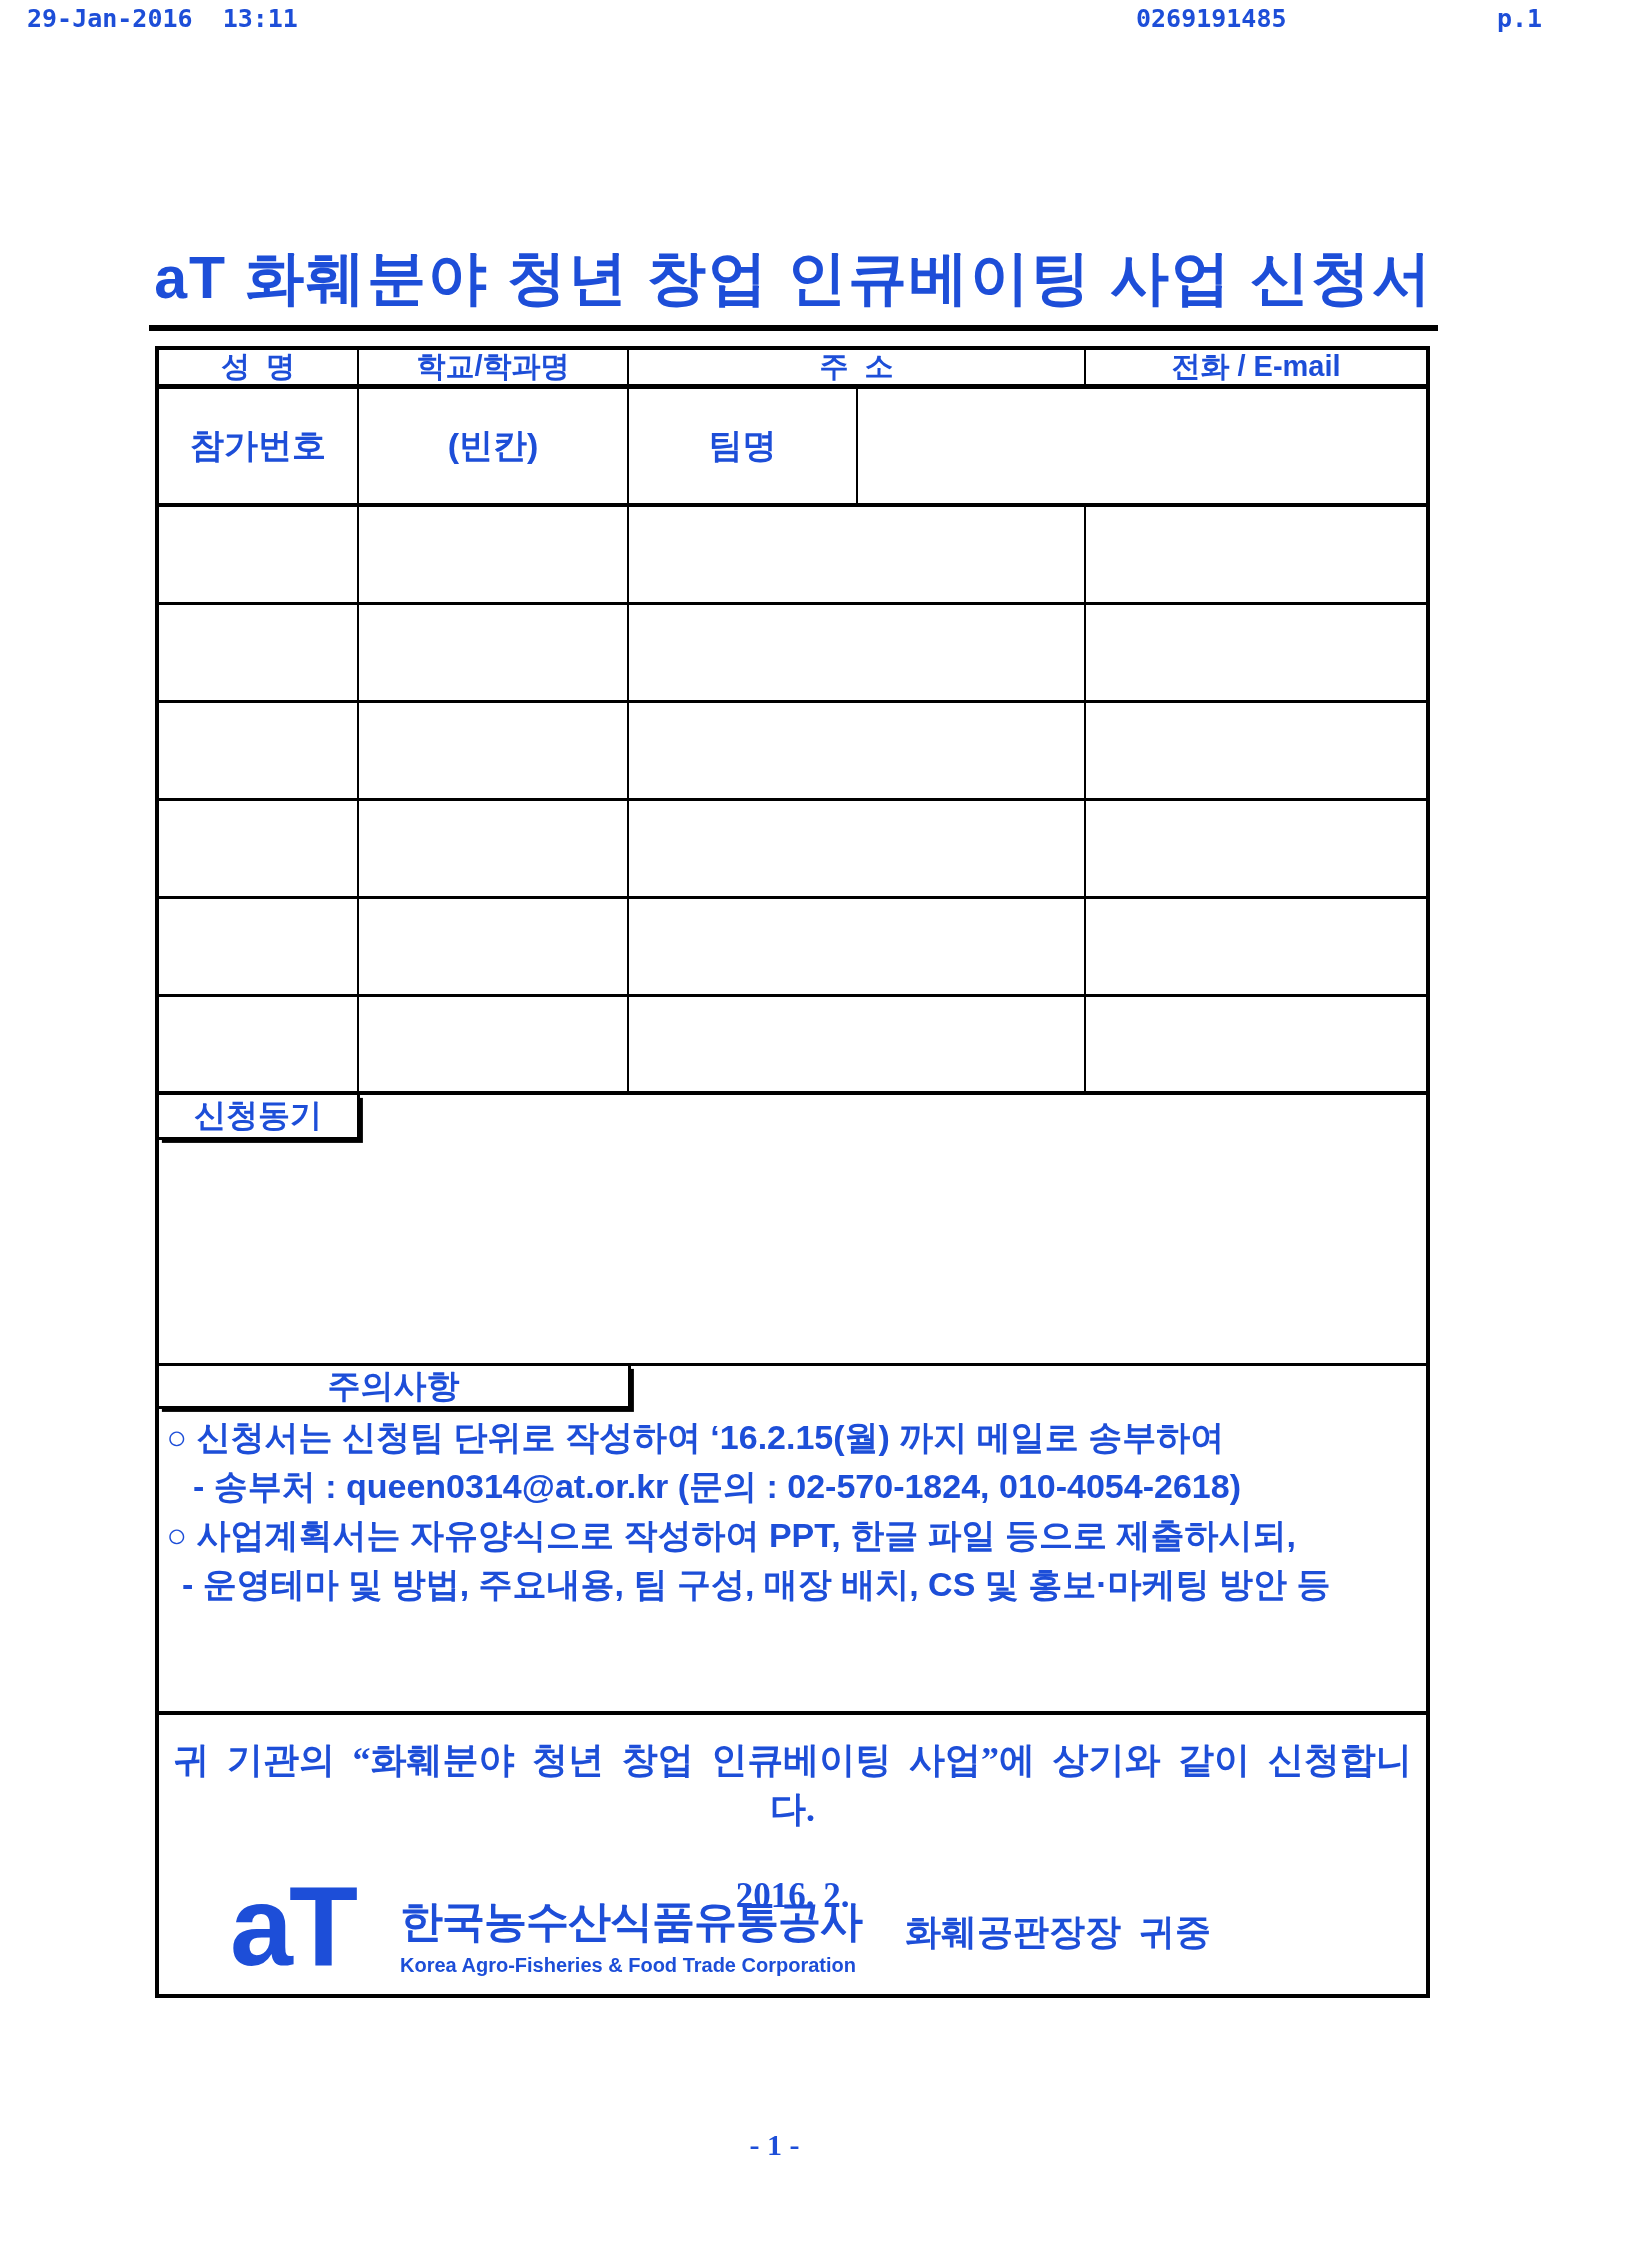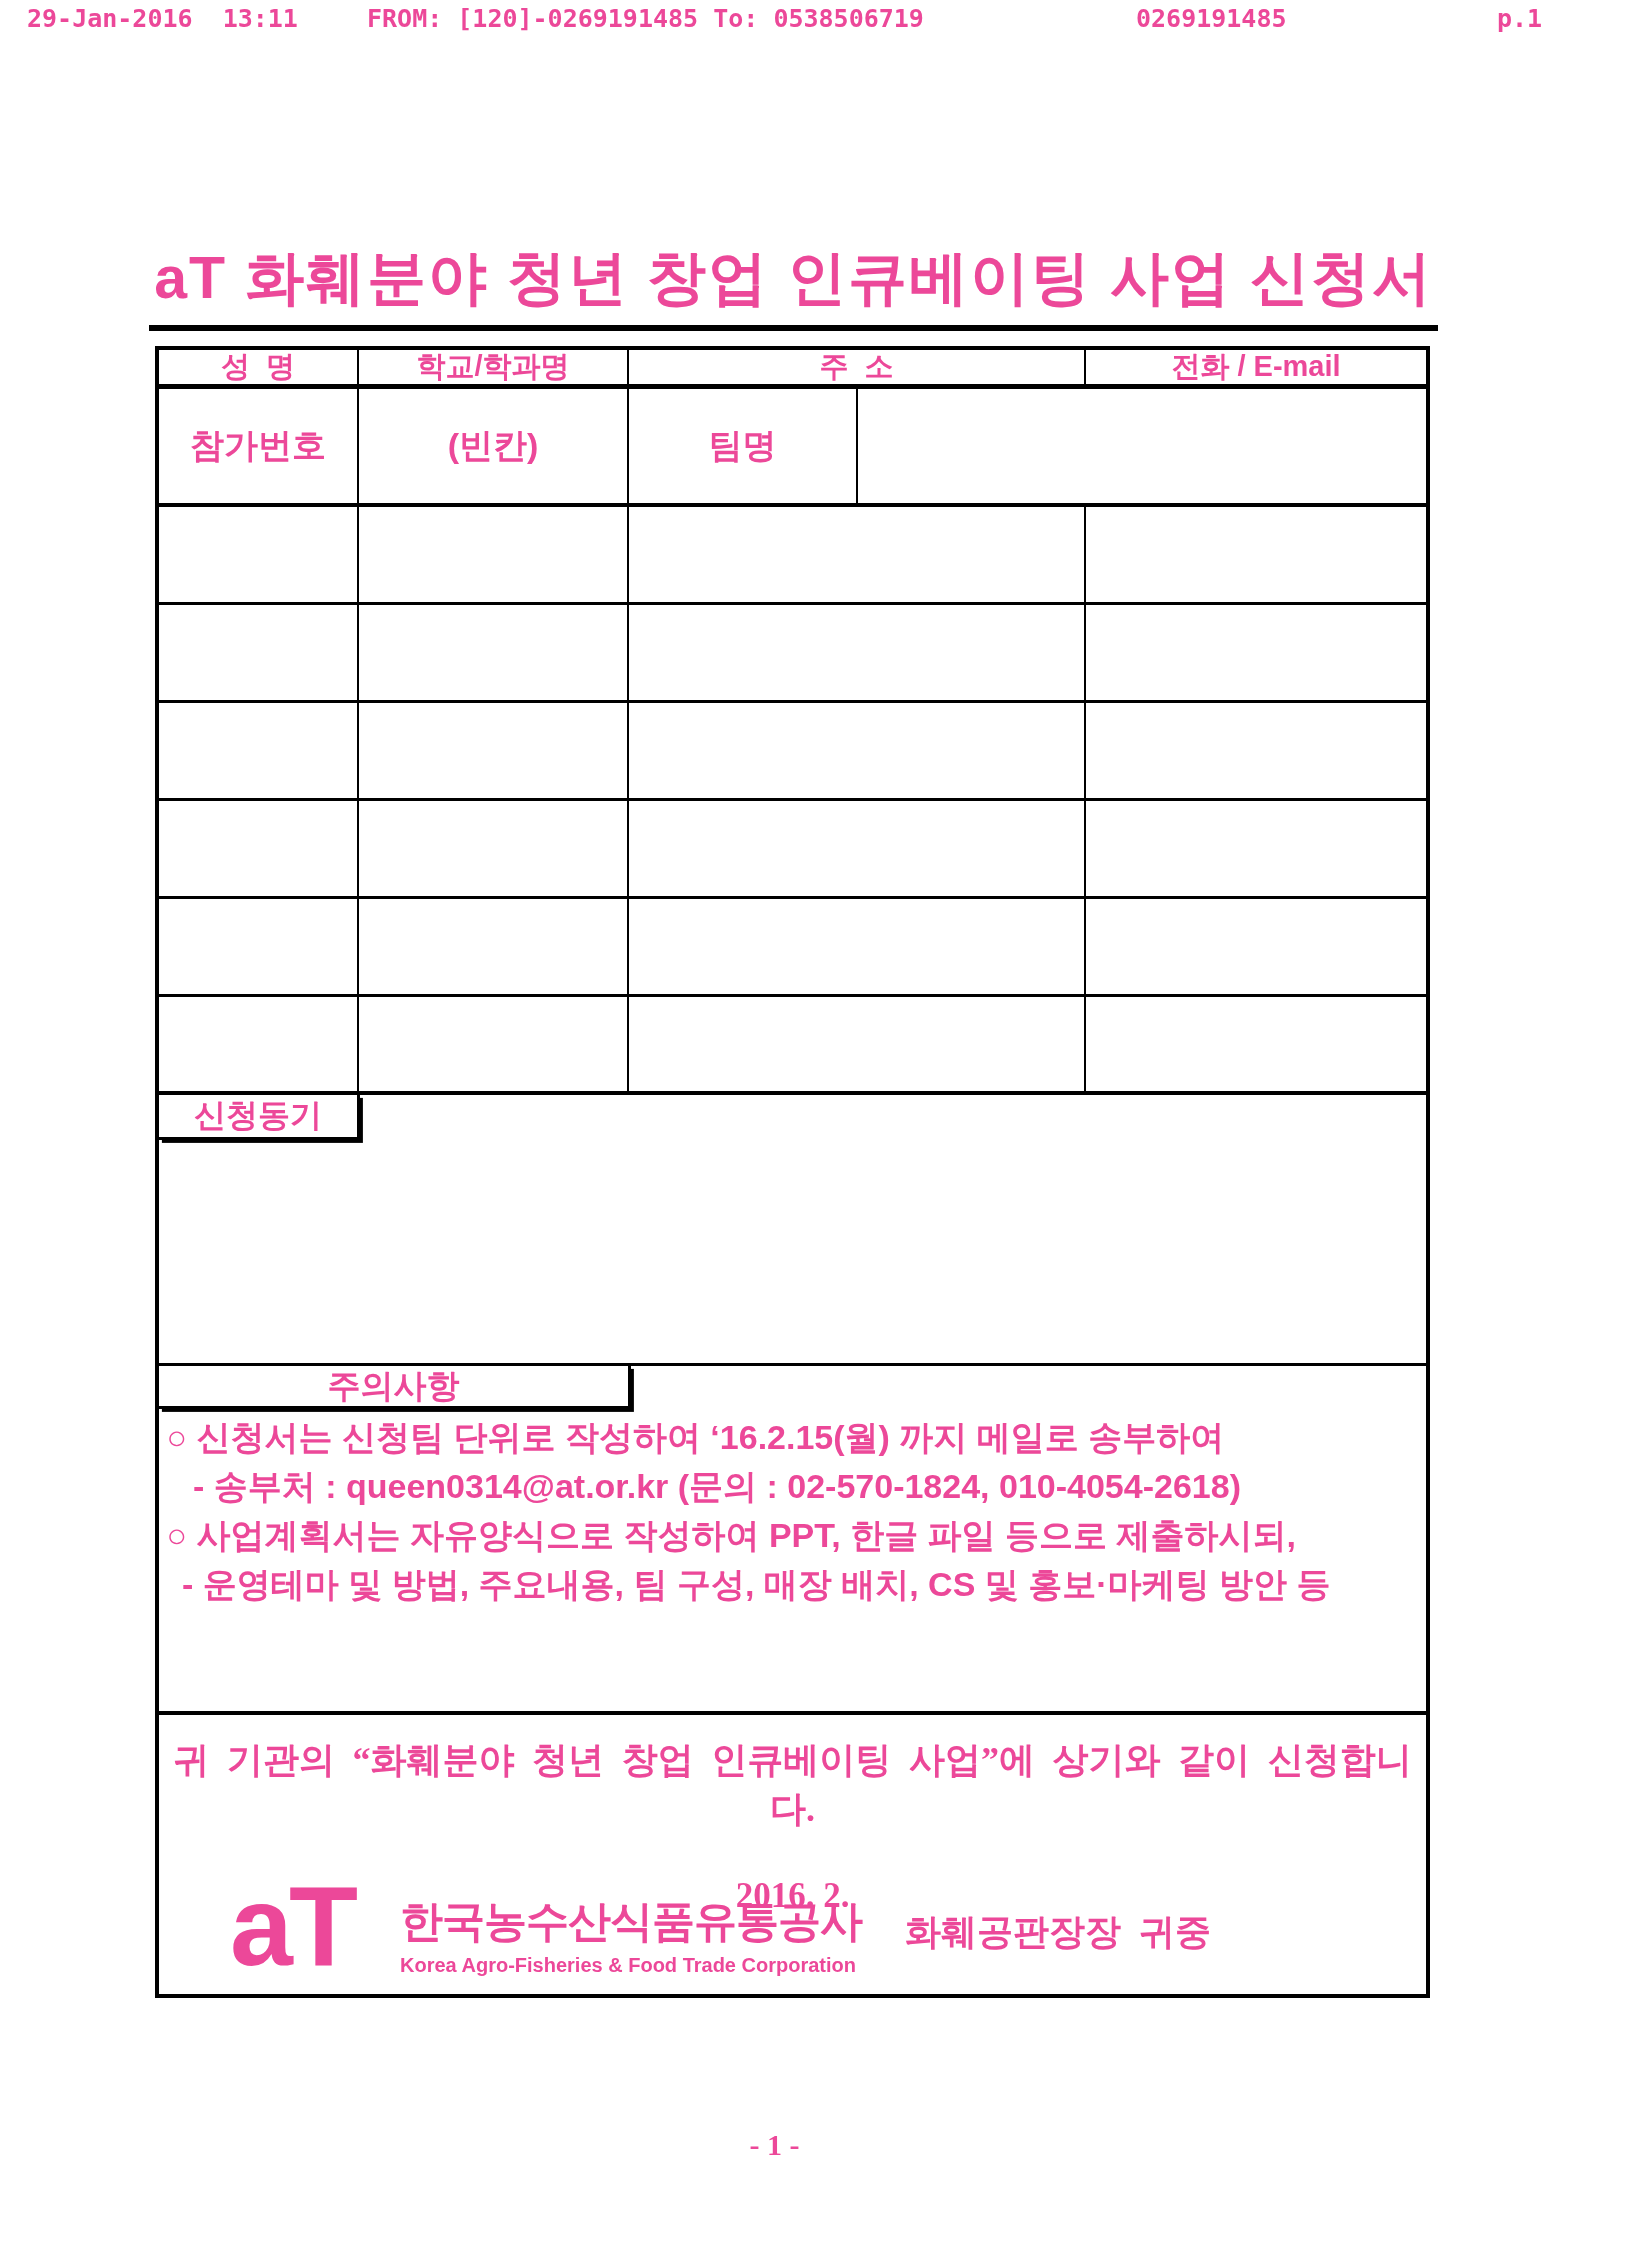--- a/index.html
+++ b/index.html
@@ -1,21 +1,21 @@
 <!DOCTYPE html>
 <html><head>
 <meta charset="utf-8">
 <style>
   * { margin:0; padding:0; box-sizing:border-box; }
   html,body { background:#ffffff; }
   .page {
     position:relative;
     width:1652px; height:2262px;
     background:#ffffff;
-    color:#ec4899;
+    color:#1d4ed8;
     font-family:"Liberation Sans", sans-serif;
     overflow:hidden;
   }
   .pre { white-space:pre; }
 
   
   .fax-header { position:absolute; top:3.8px; left:0; width:1652px; height:32.5px;
     font-family:"DejaVu Sans Mono", monospace; font-weight:bold; font-size:25px; letter-spacing:0px; }
   .fax-header span { position:absolute; top:0; }
   .fax-dt   { left:27px; }
@@ -108,21 +108,20 @@
     font-family:"Liberation Serif", serif; font-weight:bold; font-size:30px;
   }
 </style>
 </head>
 <body>
 
 <div class="page">
 
   <div class="fax-header">
     <span class="fax-dt pre">29-Jan-2016  13:11</span>
-    <span class="fax-from">FROM: [120]-0269191485 To: 0538506719</span>
     <span class="fax-id">0269191485</span>
     <span class="fax-page">p.1</span>
   </div>
 
   <div class="doc-title">
     <span>aT 화훼분야 청년 창업 인큐베이팅 사업 신청서</span>
   </div>
 
   <div class="form-table">
 

